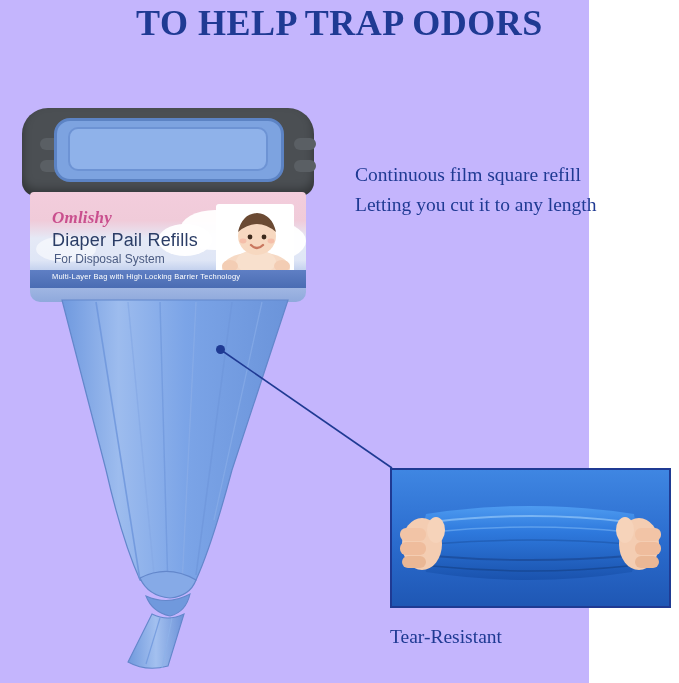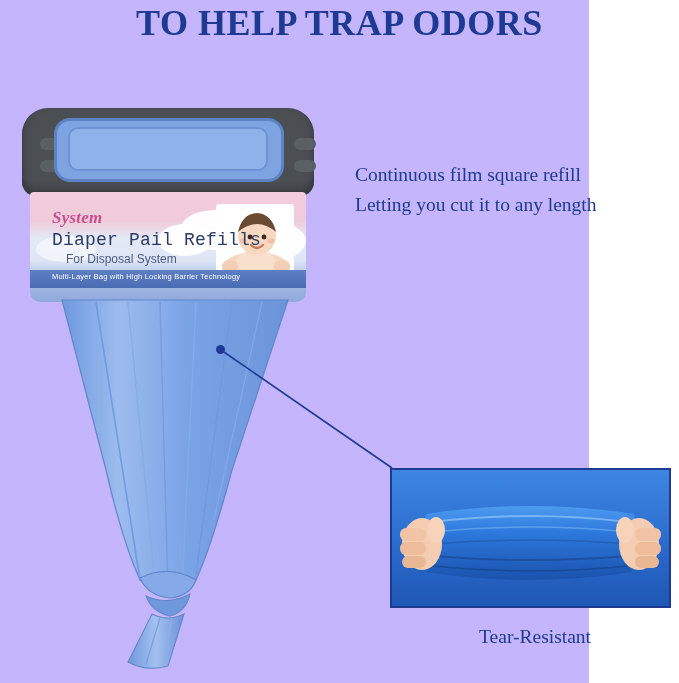--- a/index.html
+++ b/index.html
@@ -50,21 +50,20 @@
     line-height: 30px;
   }
   .copy-line { white-space: nowrap; }
 
   
   .caption {
     position: absolute;
     left: 390px;
     top: 622px;
     width: 290px;
-    text-align: center;
     font-family: "Liberation Serif", serif;
     font-size: 19.5px;
     color: #1f3a93;
     line-height: 29px;
   }
   .caption-line { white-space: nowrap; }
 
   
   .pail {
     position: absolute;
@@ -135,32 +134,31 @@
     font-family: "Liberation Serif", serif;
     font-style: italic;
     font-weight: 700;
     font-size: 17px;
     color: #c94f8e;
     letter-spacing: 0.2px;
   }
   .prod-title {
     position: absolute;
     left: 22px; top: 38px;
-    font-family: Liberation Mono, monospace;
+    font-family: Liberation Sans, sans-serif;
     font-size: 18px;
     color: #2b3d66;
     letter-spacing: 0.2px;
   }
   .prod-sub {
     position: absolute;
     left: 24px; top: 60px;
     font-family: "Liberation Sans", sans-serif;
     font-size: 12px;
     color: #4a5b82;
-    margin-left: 12px;
   }
   .band {
     position: absolute;
     left: 0; top: 78px;
     width: 276px; height: 18px;
     background: linear-gradient(180deg,#5f7fc4,#4a6cb3);
   }
   .band-text {
     position: absolute;
     left: 22px; top: 80px;
@@ -249,21 +247,21 @@
           <circle cx="34" cy="33" r="2.4" fill="#3d2a1c"></circle>
           <circle cx="48" cy="33" r="2.4" fill="#3d2a1c"></circle>
           <path d="M35 41 q6 6 12 0" stroke="#c9785f" stroke-width="2.4" fill="none" stroke-linecap="round"></path>
           <ellipse cx="27" cy="37" rx="3.4" ry="2.4" fill="#f3b3a0" opacity="0.7"></ellipse>
           <ellipse cx="55" cy="37" rx="3.4" ry="2.4" fill="#f3b3a0" opacity="0.7"></ellipse>
           <ellipse cx="14" cy="62" rx="8" ry="6" fill="#f3cdb4"></ellipse>
           <ellipse cx="66" cy="62" rx="8" ry="6" fill="#f3cdb4"></ellipse>
         </g>
       </svg>
 
-      <div class="brand">System</div>
+      <div class="brand">Omlishy</div>
       <div class="prod-title">Diaper Pail Refills</div>
       <div class="prod-sub">For Disposal System</div>
       <div class="band"></div>
       <div class="band-text">Multi-Layer Bag with High Locking Barrier Technology</div>
     </div>
   </div>
 
   <svg class="bag-svg" viewBox="0 0 679 683">
     <defs>
       <linearGradient id="baggrad" x1="0" y1="0" x2="1" y2="0">

